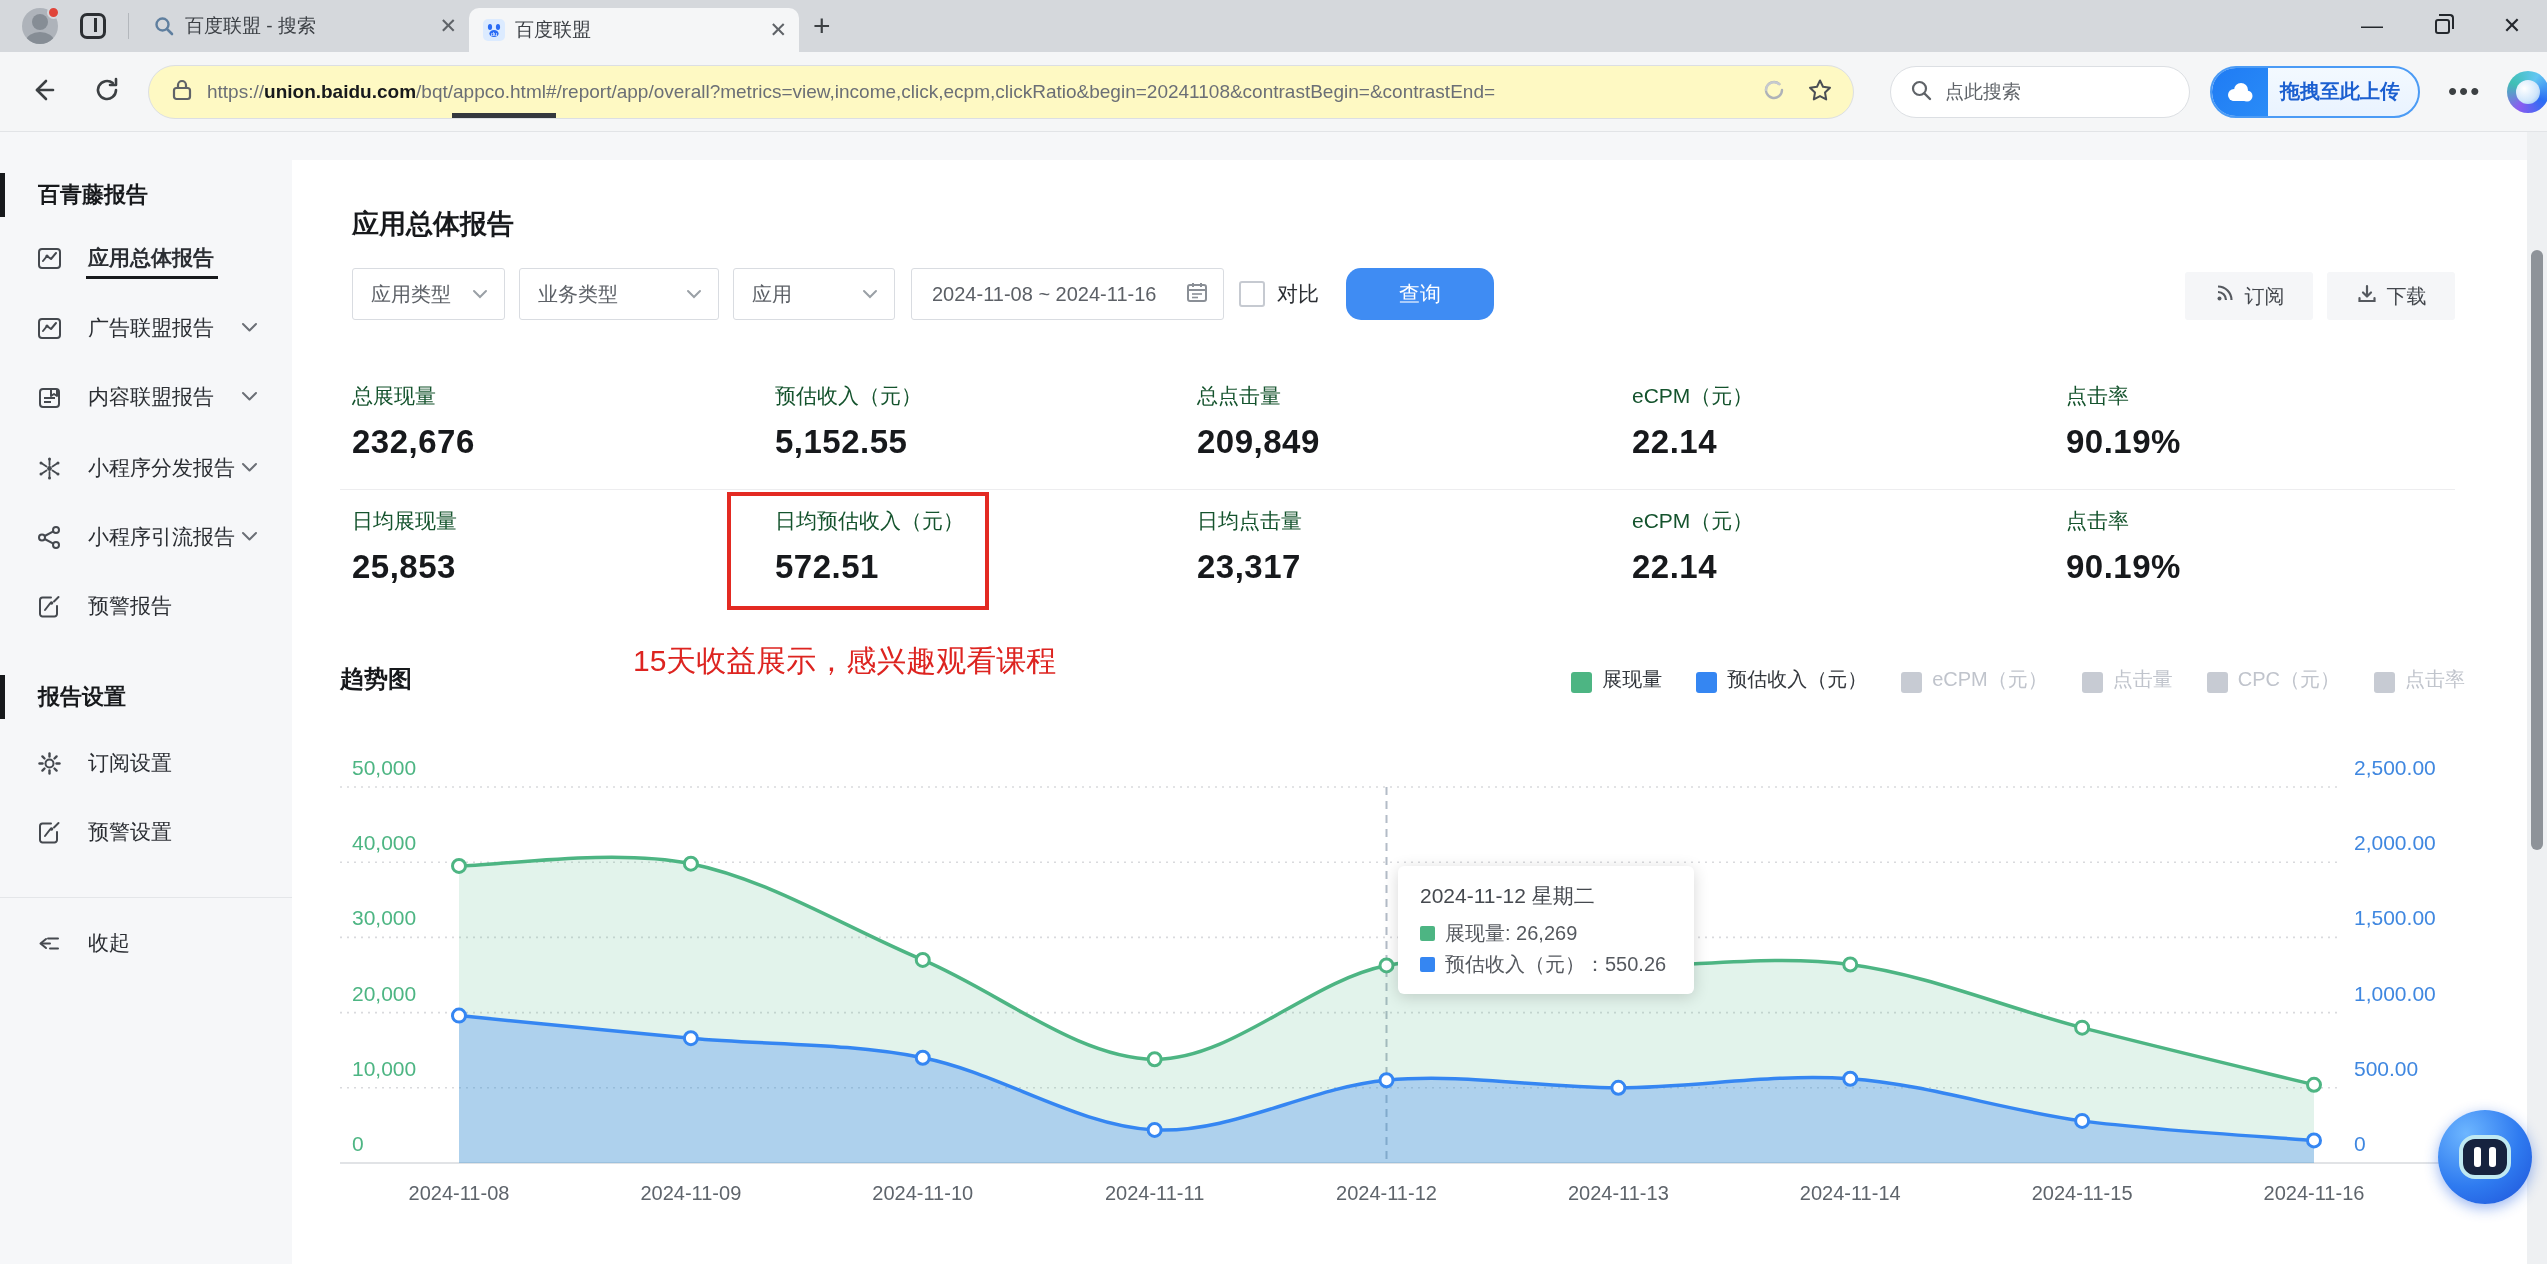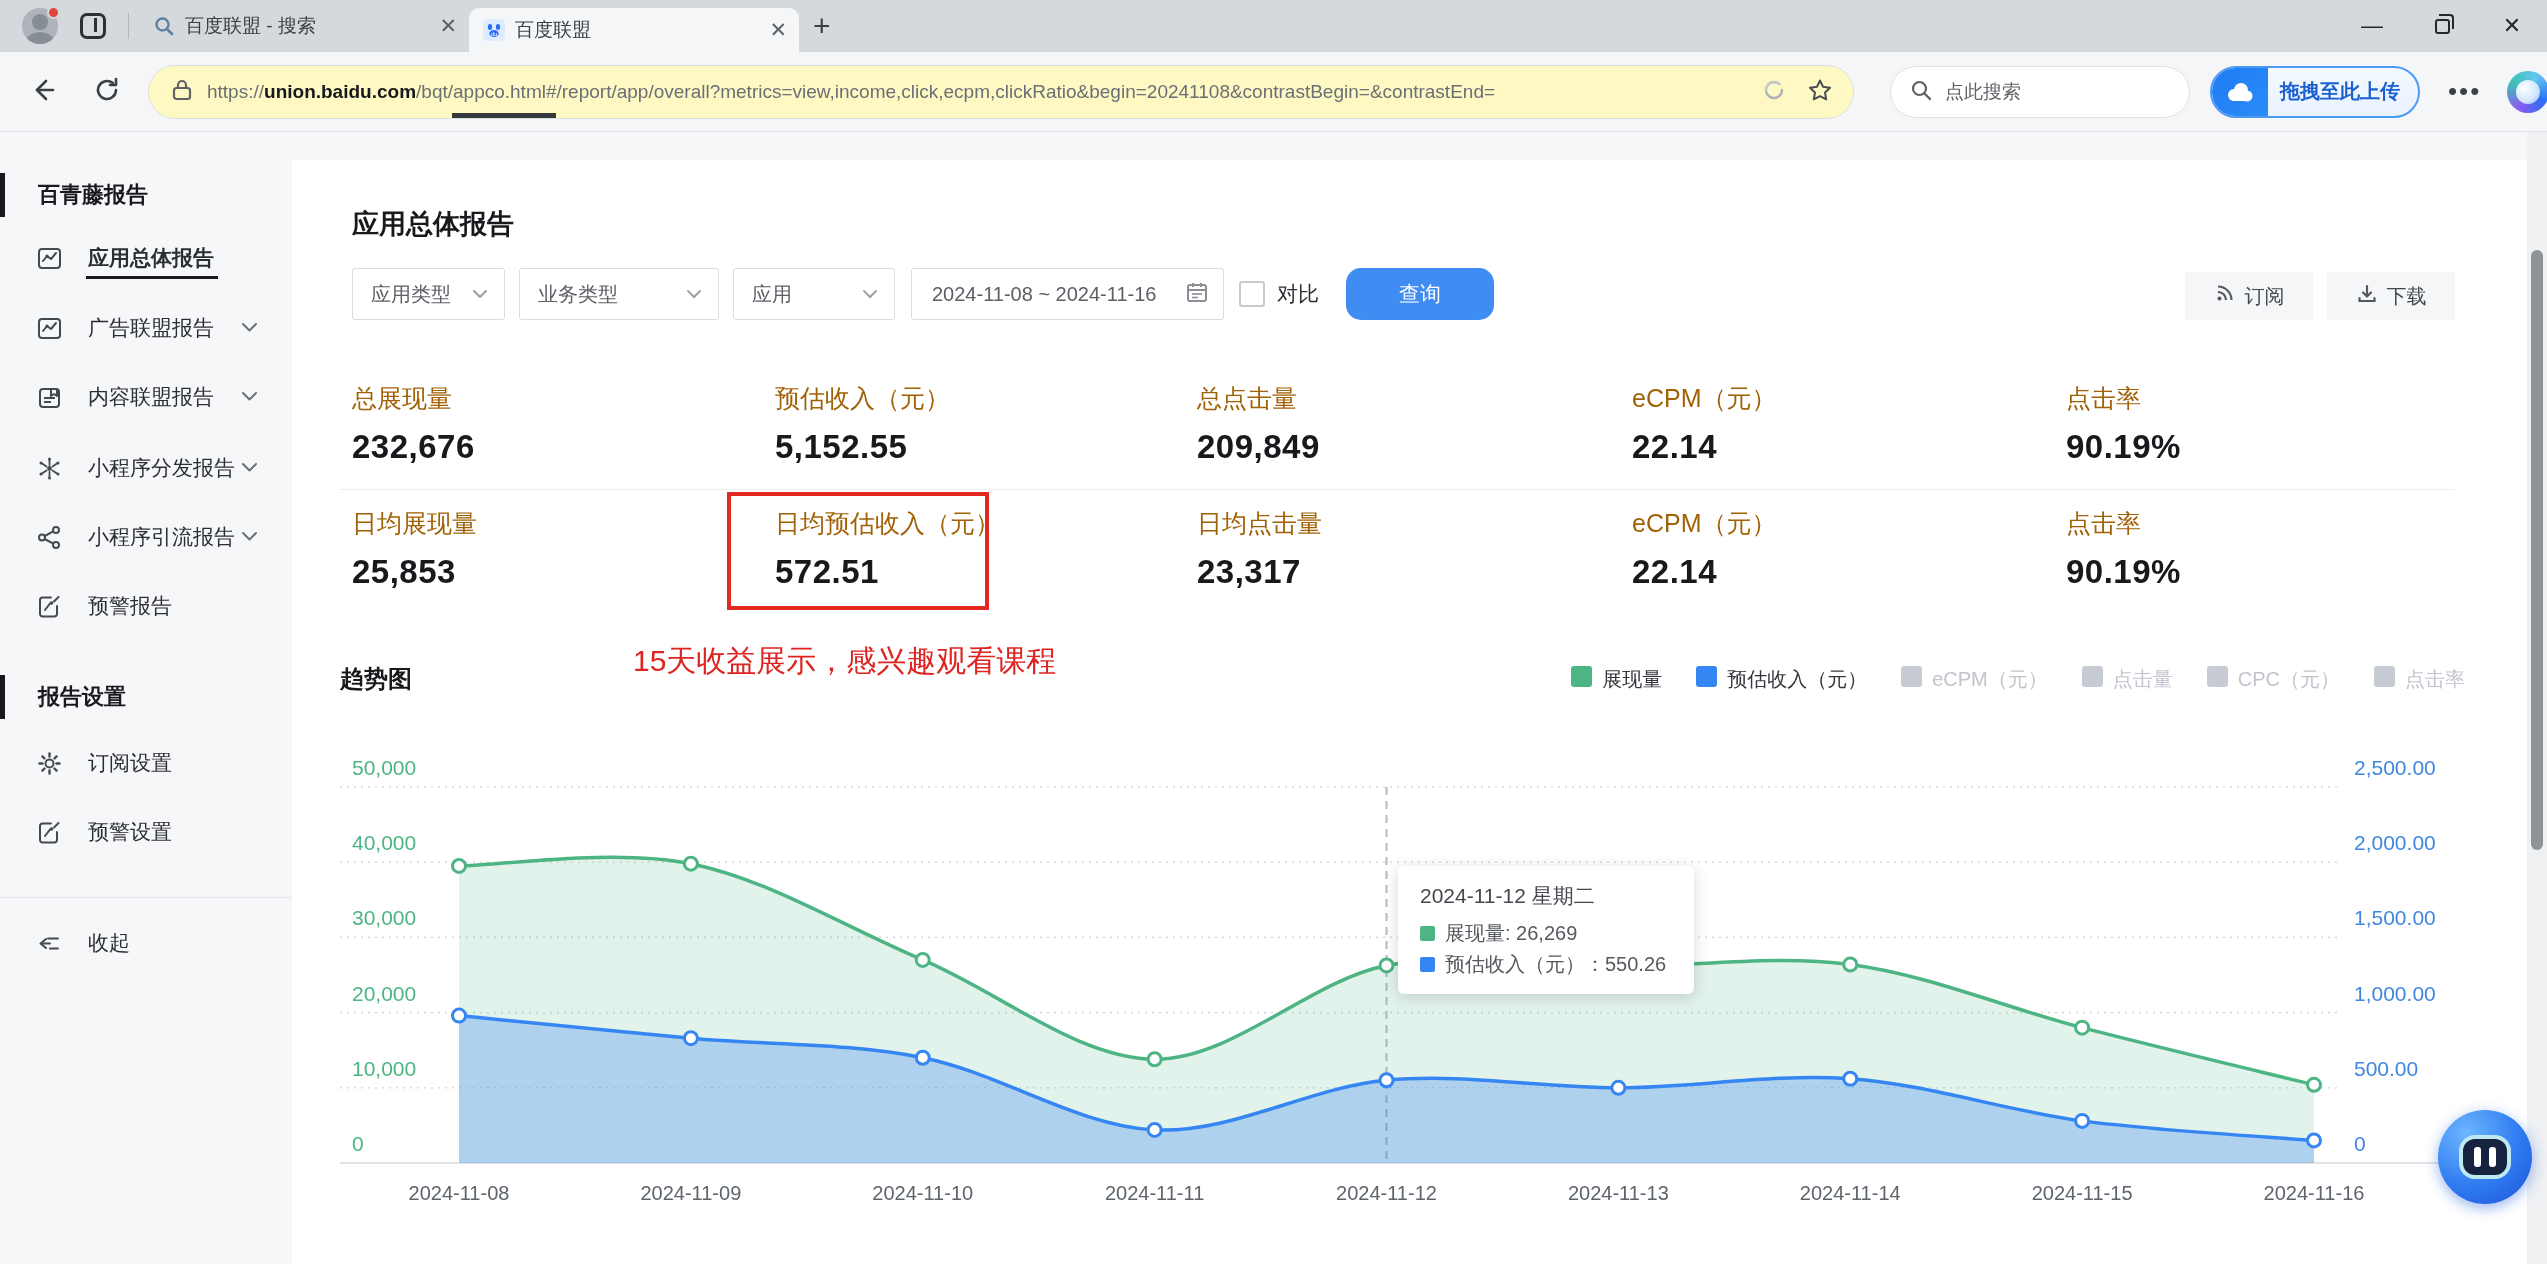--- a/index.html
+++ b/index.html
@@ -63,29 +63,29 @@
   .filter-select { position:absolute; top:108px; height:52px; background:#fff; border:1px solid #d9dce1; border-radius:3px; display:flex; align-items:center; padding:0 16px 0 18px; }
   .filter-select .val { font-size:20px; color:#5c6066; flex:1; }
   .date-input { position:absolute; top:108px; height:52px; background:#fff; border:1px solid #d9dce1; border-radius:3px; display:flex; align-items:center; padding:0 14px 0 20px; }
   .date-input .val { font-size:20px; color:#5c6066; flex:1; }
   .compare-box { position:absolute; left:947px; top:121px; width:26px; height:26px; border:2px solid #c6cad1; border-radius:3px; background:#fff; }
   .compare-label { position:absolute; left:985px; top:120px; font-size:21px; color:#2b2e33; }
   .query-btn { position:absolute; left:1054px; top:108px; width:148px; height:52px; background:#3f8cf3; border-radius:15px; color:#fff; font-size:21px; display:flex; align-items:center; justify-content:center; cursor:pointer; }
   .soft-btn { position:absolute; top:112px; width:128px; height:48px; background:#f5f6f8; border-radius:3px; display:flex; align-items:center; justify-content:center; gap:9px; font-size:20px; color:#43474d; cursor:pointer; }
 
   .stat-cell { position:absolute; width:400px; }
-  .stat-label { font-size:25px; color:#a16207; }
+  .stat-label { font-size:21px; color:#14532d; }
   .stat-value { font-size:33px; font-weight:700; color:#17191c; margin-top:13px; letter-spacing:0.5px; }
   .stats-divider { position:absolute; left:48px; top:329px; width:2115px; height:1px; background:#ededef; }
   .red-box { position:absolute; left:-48px; top:-15px; width:262px; height:118px; border:4px solid #e32a22; }
   .annotation { position:absolute; left:341px; top:481px; width:480px; font-size:30px; color:#dd2420; white-space:nowrap; }
 
   .chart-title { position:absolute; left:48px; top:503px; font-size:24px; font-weight:700; color:#17191c; }
   .legend { position:absolute; right:62px; top:506px; display:flex; align-items:center; gap:34px; }
-  .legend-item { display:flex; align-items:flex-start; gap:10px; cursor:pointer; }
+  .legend-item { display:flex; align-items:flex-end; gap:10px; cursor:pointer; }
   .legend-sq { width:21px; height:21px; border-radius:3px; }
   .legend-lbl { font-size:20px; }
   .legend-item.on .legend-lbl { color:#33373d; }
   .legend-item.off .legend-sq { background:#c7cbd3; }
   .legend-item.off .legend-lbl { color:#c0c4cc; }
 
   .chart-wrap { position:absolute; left:0; top:560px; width:2235px; height:544px; }
   .tooltip { position:absolute; left:1106px; top:706px; width:296px; background:#ffffff; border-radius:6px; box-shadow:0 3px 16px rgba(0,0,0,0.16); padding:16px 22px 14px; z-index:5; }
   .tooltip-title { font-size:21px; color:#45494f; margin-bottom:8px; }
   .tooltip-row { display:flex; align-items:center; gap:10px; font-size:20px; color:#55595f; height:31px; }

